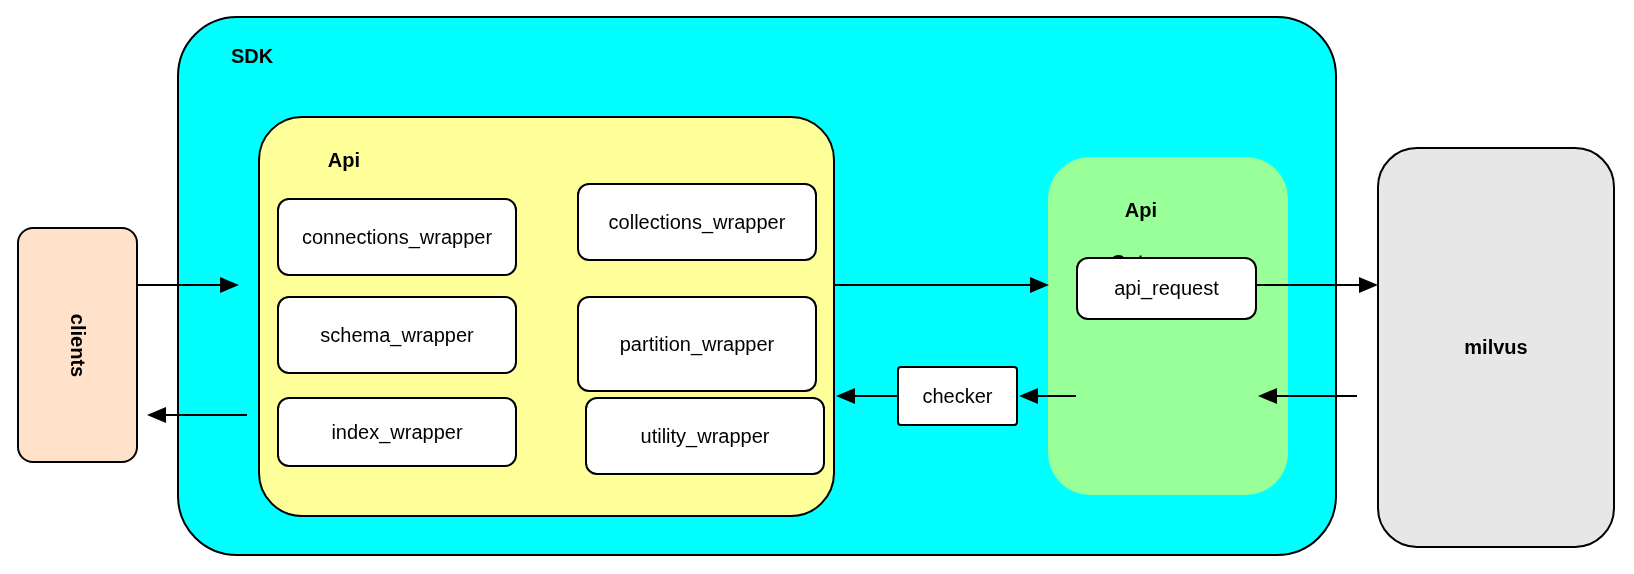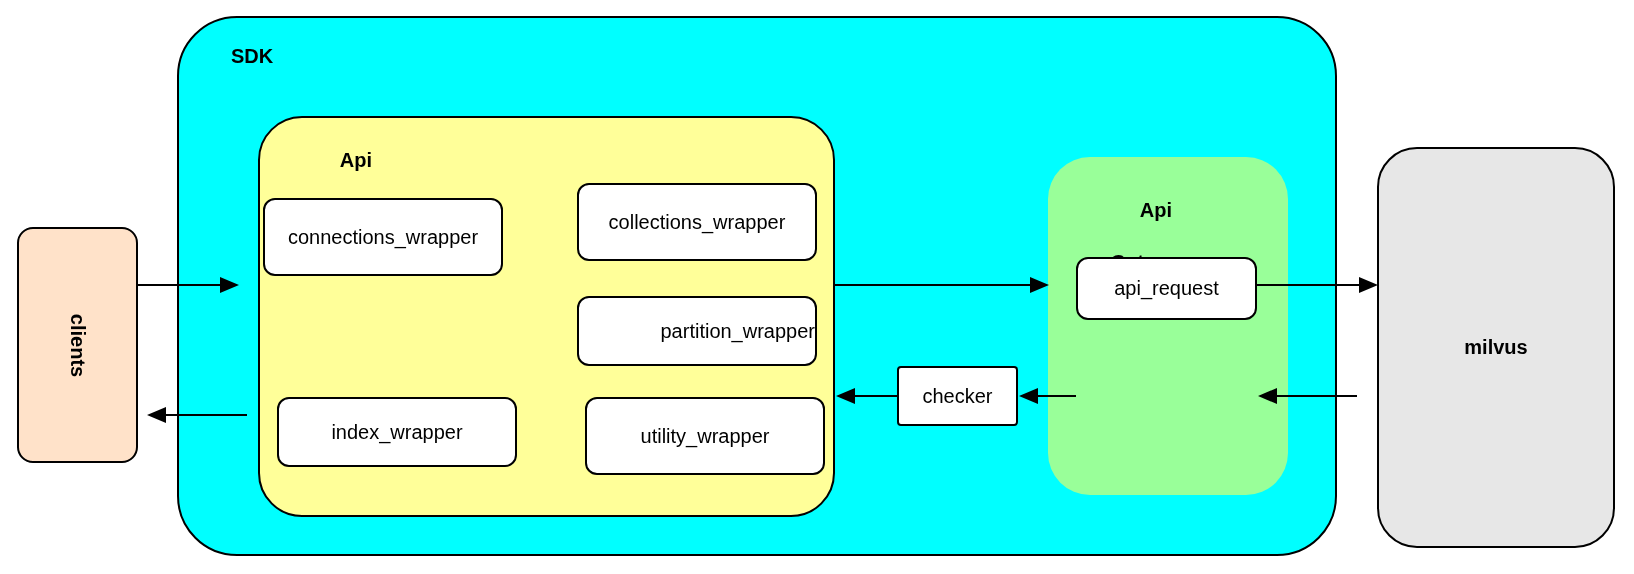--- a/index.html
+++ b/index.html
@@ -11,21 +11,21 @@
   .node{position:absolute;border:2px solid var(--line);}
   .rounded-lg{border-radius:60px;}
   .rounded-md{border-radius:44px;}
   .rounded-sm{border-radius:12px;}
   .fill-cyan{background:var(--cyan);}
   .fill-yellow{background:var(--yellow);}
   .fill-green{background:var(--green);border:none;}
   .fill-peach{background:var(--peach);}
   .fill-gray{background:var(--gray);}
   .hdr{position:absolute;font-weight:bold;font-size:20px;line-height:24px;white-space:pre;}
-  .hdr-center{text-align:right;}
+  .hdr-center{text-align:center;}
   .leaf{
     position:absolute;display:flex;align-items:center;justify-content:center;
     font-size:20px;background:var(--white);border:2px solid var(--line);
   }
   .center-label{
     position:absolute;inset:0;display:flex;align-items:center;justify-content:center;
     font-weight:bold;font-size:20px;
   }
   .rot90{transform:rotate(90deg);white-space:nowrap;}
   .hline{position:absolute;height:2px;background:var(--line);z-index:10;}
@@ -41,27 +41,30 @@
 
   <div class="node fill-cyan rounded-lg" style="left:177px;top:16px;width:1160px;height:540px;">
     <div class="hdr" style="left:52px;top:26px;">SDK</div>
 
     <div class="node fill-yellow rounded-md" style="left:79px;top:98px;width:577px;height:401px;">
       <div class="hdr hdr-center" style="left:12px;top:6px;width:100px;">
         <span>Api</span><br>
         <span>Wrapper</span>
       </div>
 
-      <div class="leaf rounded-sm" style="left:3px;top:80px;width:240px;height:78px;">
+      <div class="leaf rounded-sm" style="left:17px;top:80px;width:240px;height:78px;">
         <span>connections_wrapper</span>
       </div>
       <div class="leaf rounded-sm" style="left:317px;top:65px;width:240px;height:78px;">
         <span>collections_wrapper</span>
       </div>
-      <div class="leaf rounded-sm" style="left:317px;top:178px;width:240px;height:70px;justify-content:flex-end;">
+      <div class="leaf rounded-sm" style="left:17px;top:178px;width:240px;height:78px;">
+        <span>schema_wrapper</span>
+      </div>
+      <div class="leaf rounded-sm" style="left:317px;top:178px;width:240px;height:96px;">
         <span>partition_wrapper</span>
       </div>
       <div class="leaf rounded-sm" style="left:17px;top:279px;width:240px;height:70px;">
         <span>index_wrapper</span>
       </div>
       <div class="leaf rounded-sm" style="left:325px;top:279px;width:240px;height:78px;">
         <span>utility_wrapper</span>
       </div>
     </div>
 

